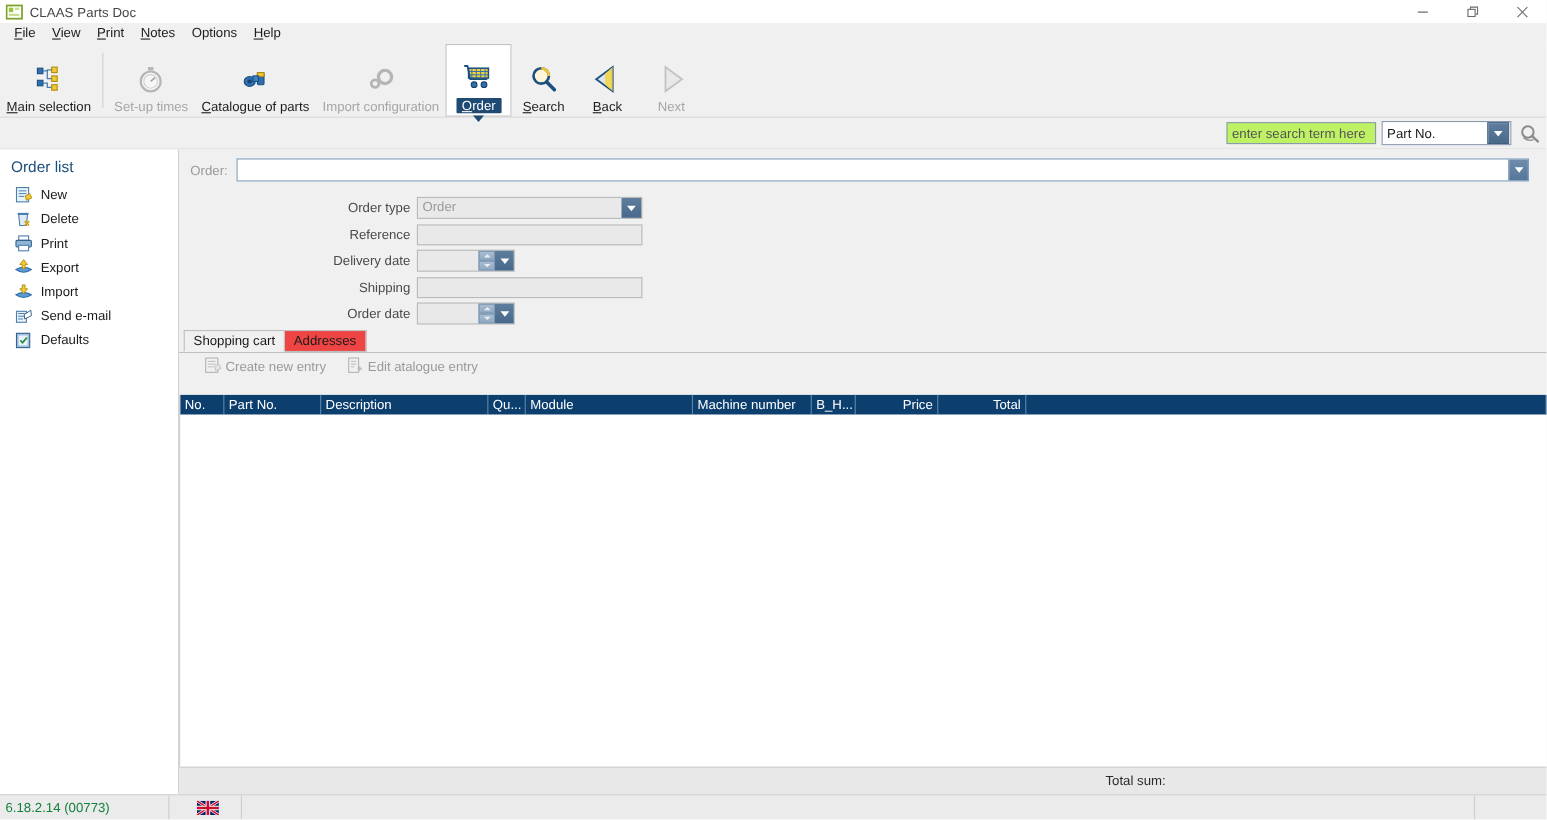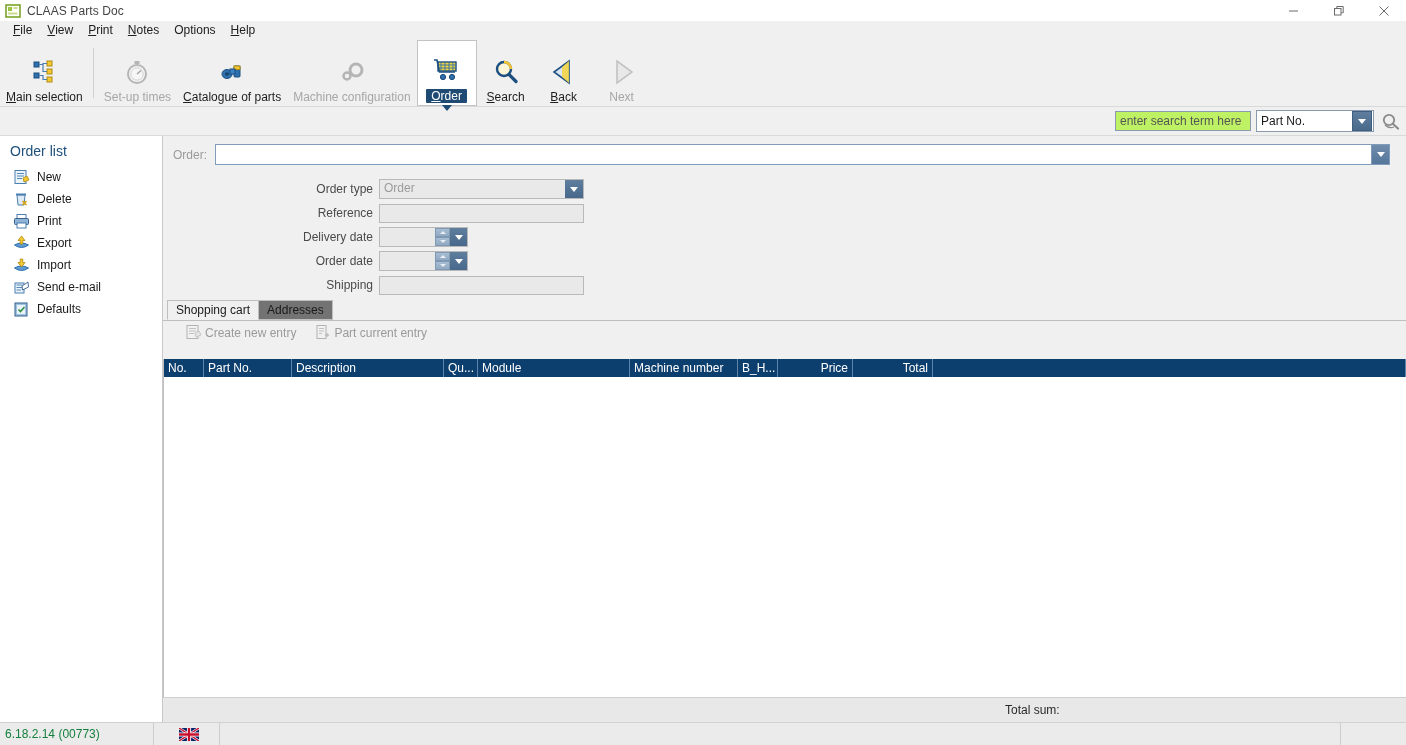--- a/index.html
+++ b/index.html
@@ -308,21 +308,21 @@
     height: 19px;
     padding-left: 4px;
     background: #f0f0f0;
     border-bottom: 1px solid #bfbfbf;
     flex: 0 0 auto;
   }
   .tab {
     font-size: 12px; color: #1a1a1a;
     padding: 2px 8px 2px 8px;
     border: 1px solid #bfbfbf;
-    background: #737373;
+    background: #ef4444;
     margin-right: -1px;
     cursor: default;
     line-height: 14px;
   }
   .tab.active {
     background: #f0f0f0;
     border-bottom: 1px solid #f0f0f0;
     position: relative; z-index: 2;
   }
 
@@ -491,21 +491,21 @@
       </div>
       <div class="lbl"><u>C</u>atalogue of parts</div>
     </div>
     <div class="tbtn disabled">
       <div class="ic">
         <svg width="30" height="30" viewBox="0 0 30 30">
           <circle cx="19" cy="13" r="6" fill="none" stroke="#6e6e6e" stroke-width="3"></circle>
           <circle cx="10" cy="19" r="3.5" fill="none" stroke="#6e6e6e" stroke-width="2.5"></circle>
         </svg>
       </div>
-      <div class="lbl">Machine configuration</div>
+      <div class="lbl">Import configuration</div>
     </div>
     <div class="tbtn selected">
       <div class="ic">
         <svg width="28" height="26" viewBox="0 0 28 26">
           <rect x="5" y="4" width="18" height="9" fill="#f3d33f" stroke="#1b4f80" stroke-width="1.4"></rect>
           <path d="M8 4 V13 M12 4 V13 M16 4 V13 M20 4 V13 M5 7 H23 M5 10 H23" stroke="#2f6fae" stroke-width="0.9" fill="none"></path>
           <path d="M1 2 H4 L6.5 14 H22" fill="none" stroke="#1b4f80" stroke-width="1.6"></path>
           <circle cx="10" cy="19" r="2.6" fill="#2f6fae" stroke="#16446f"></circle>
           <circle cx="19" cy="19" r="2.6" fill="#2f6fae" stroke="#16446f"></circle>
         </svg>
@@ -679,41 +679,41 @@
                   <span class="caret-dn-s"></span>
                 </div>
             </div>
             <div class="darrow">
                 <span class="caret-w"></span>
               </div>
           </div>
         </div>
 
         <div class="frow">
+          <div class="flabel">Shipping</div>
+          <div class="ctrl-disabled text-disabled"></div>
+        </div>
+
+        <div class="frow">
           <div class="flabel">Order date</div>
           <div class="date-ctrl">
             <div class="dfield"></div>
             <div class="spin">
               <div class="s">
                   <span class="caret-up-s"></span>
                 </div>
               <div class="s">
                   <span class="caret-dn-s"></span>
                 </div>
             </div>
             <div class="darrow">
                 <span class="caret-w"></span>
               </div>
           </div>
         </div>
-
-        <div class="frow">
-          <div class="flabel">Shipping</div>
-          <div class="ctrl-disabled text-disabled"></div>
-        </div>
       </div>
 
       <div class="tabrow">
         <div class="tab active">Shopping cart</div>
         <div class="tab">Addresses</div>
       </div>
 
       <div class="entrybar">
         <div class="ebtn">
           <span class="eic">
@@ -726,21 +726,21 @@
           <span class="elbl">Create new entry</span>
         </div>
         <div class="ebtn">
           <span class="eic">
             <svg width="18" height="18" viewBox="0 0 18 18">
               <rect x="3" y="1.5" width="9" height="13" fill="#f3f3f3" stroke="#777"></rect>
               <path d="M5 4.5 H10 M5 7 H10 M5 9.5 H8" stroke="#888" stroke-width="0.9"></path>
               <path d="M11 11 h4 m-2 -2 v4" stroke="#888" stroke-width="1.3"></path>
             </svg>
           </span>
-          <span class="elbl">Part current entry</span>
+          <span class="elbl">Edit atalogue entry</span>
         </div>
       </div>
 
       <div class="tablewrap">
         <div class="thead">
           <div class="th" style="width:40px">No.</div>
           <div class="th" style="width:88px">Part No.</div>
           <div class="th" style="width:152px">Description</div>
           <div class="th" style="width:34px">Qu...</div>
           <div class="th" style="width:152px">Module</div>

